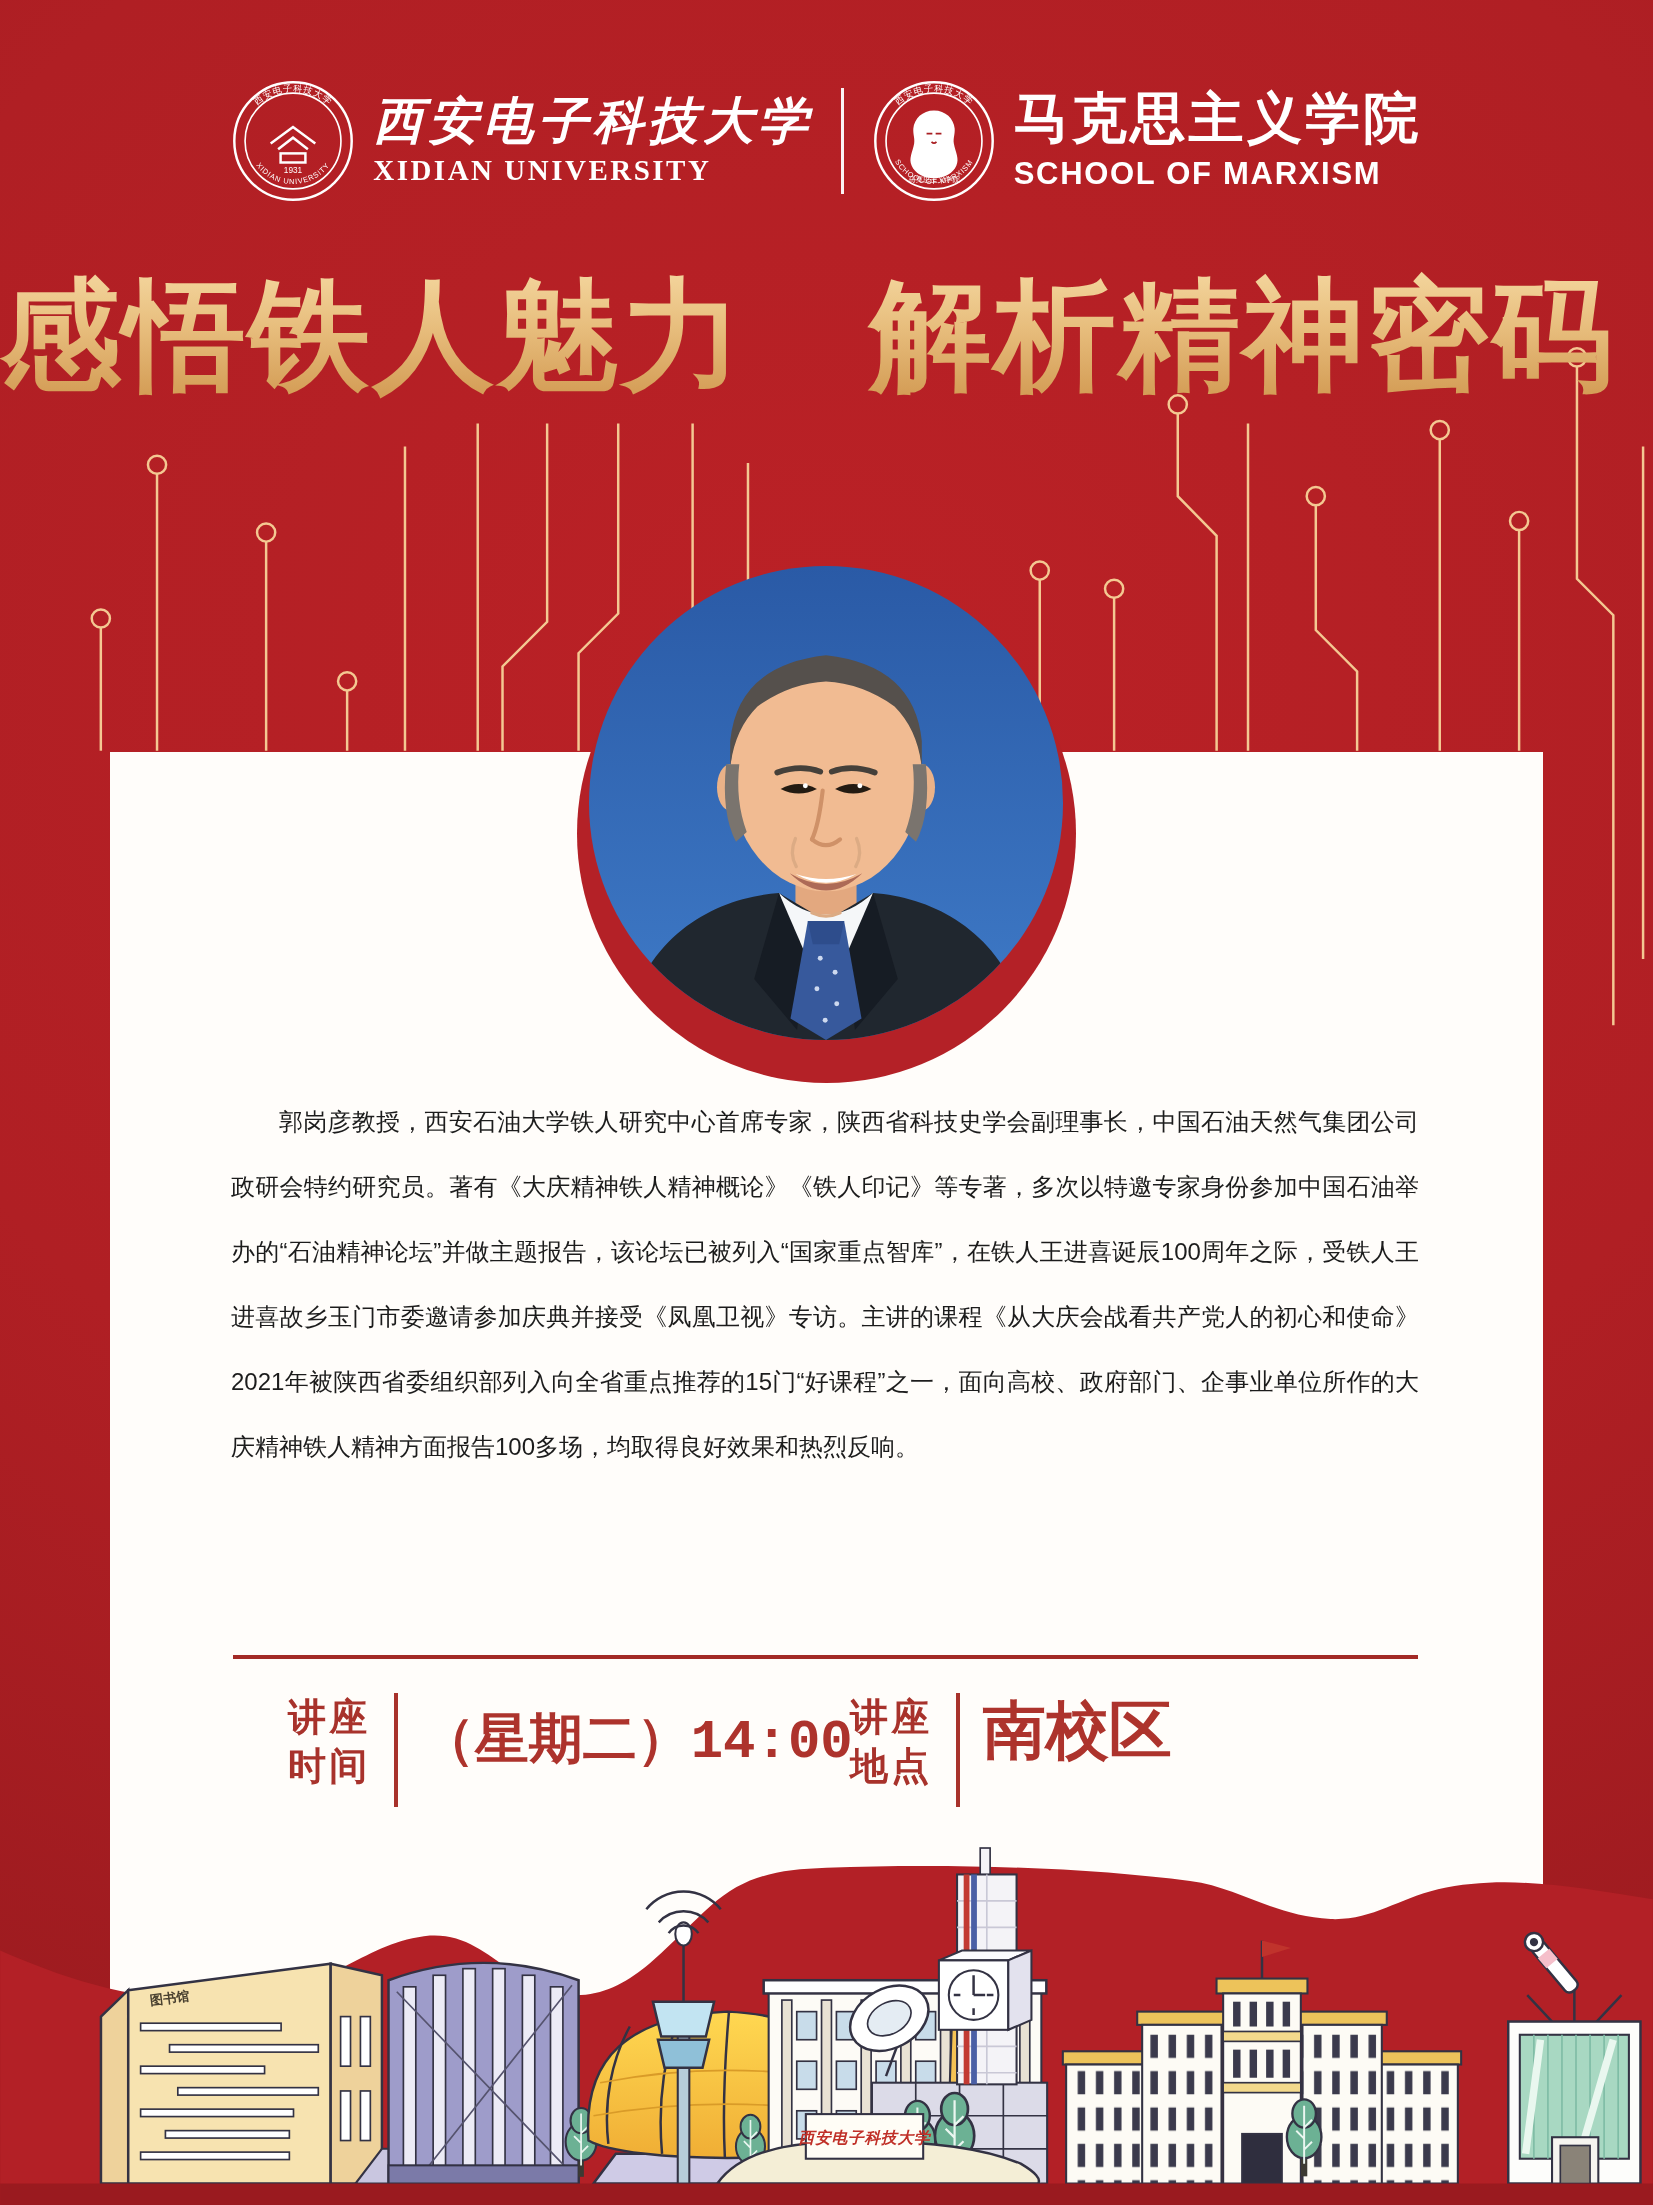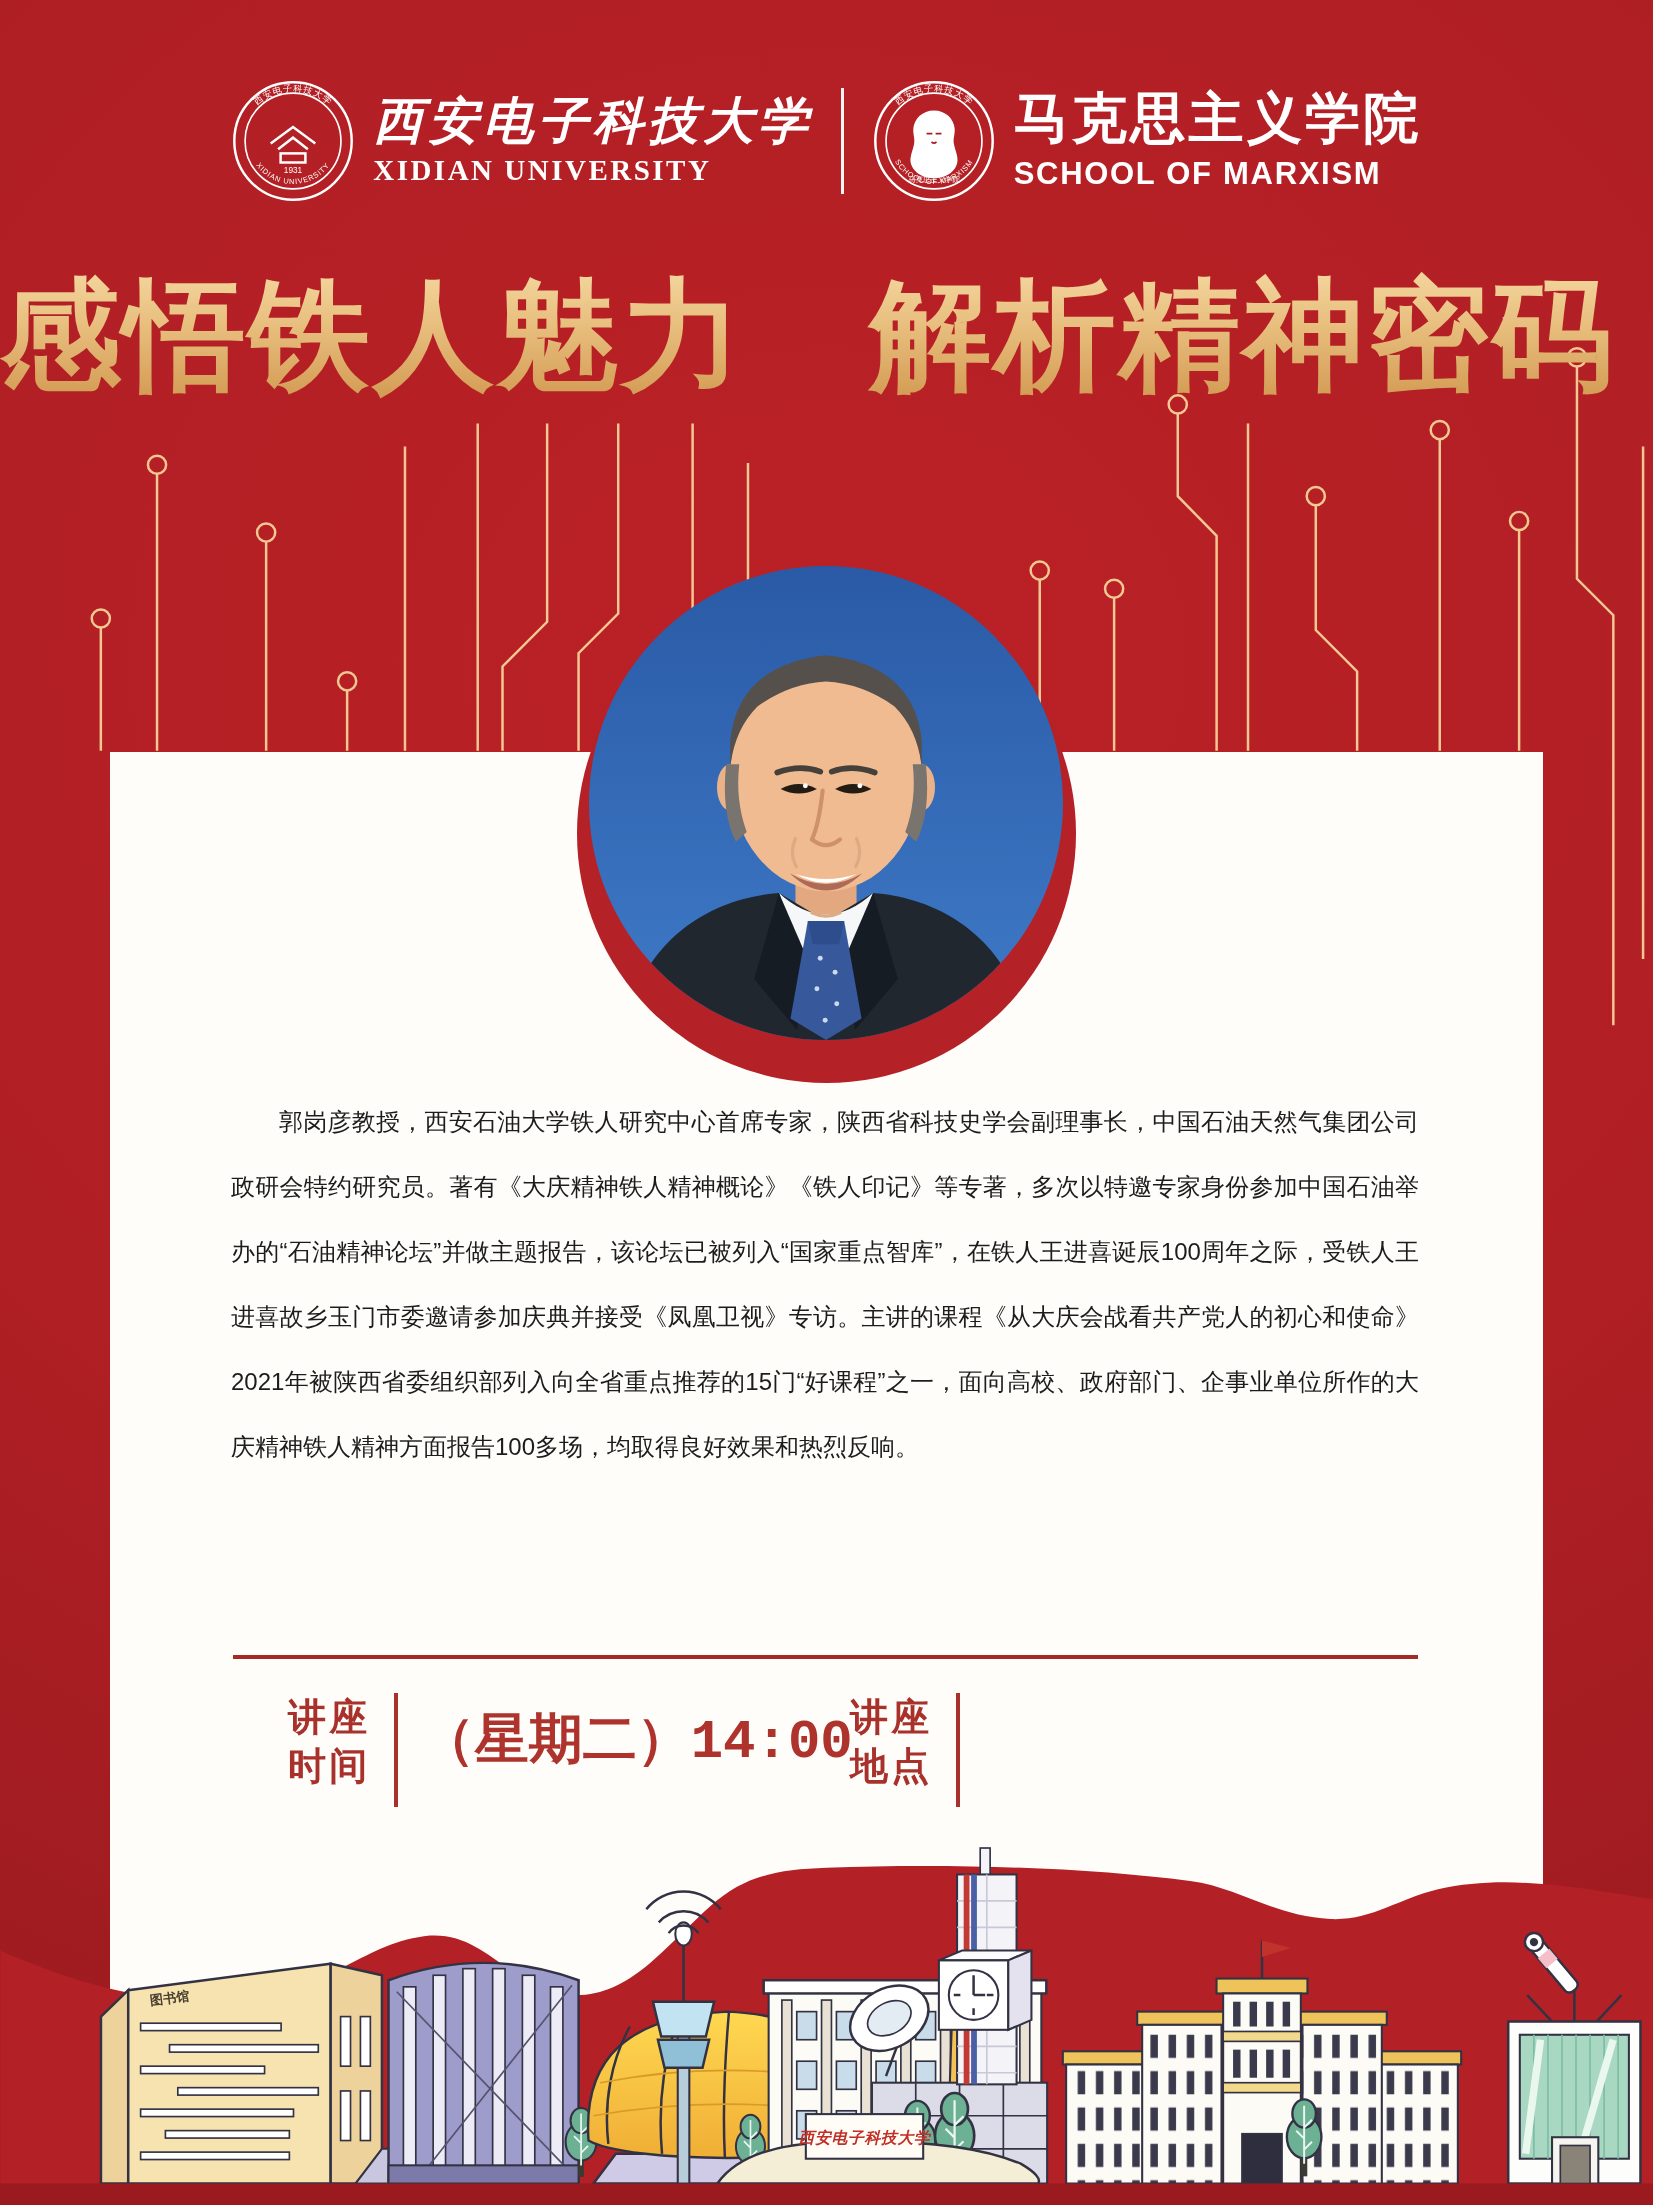--- a/index.html
+++ b/index.html
@@ -215,20 +215,21 @@
     </div>
   </div>
 
   <div class="info-group info-venue">
     <div class="info-label">
       <div>讲座</div>
       <div>地点</div>
     </div>
     <div class="info-bar"></div>
     <div>
+      <div class="venue-line">南校区</div>
     </div>
   </div>
 
   <svg class="cityscape" width="1653" height="395" viewBox="0 0 2000 478">
     <defs>
       <linearGradient id="shellGold" x1="0" y1="0" x2="0" y2="1">
         <stop offset="0" stop-color="#ffd851"></stop>
           <stop offset="1" stop-color="#f0ae35"></stop>
       </linearGradient>
       <pattern id="slits" width="22" height="44" patternUnits="userSpaceOnUse">

